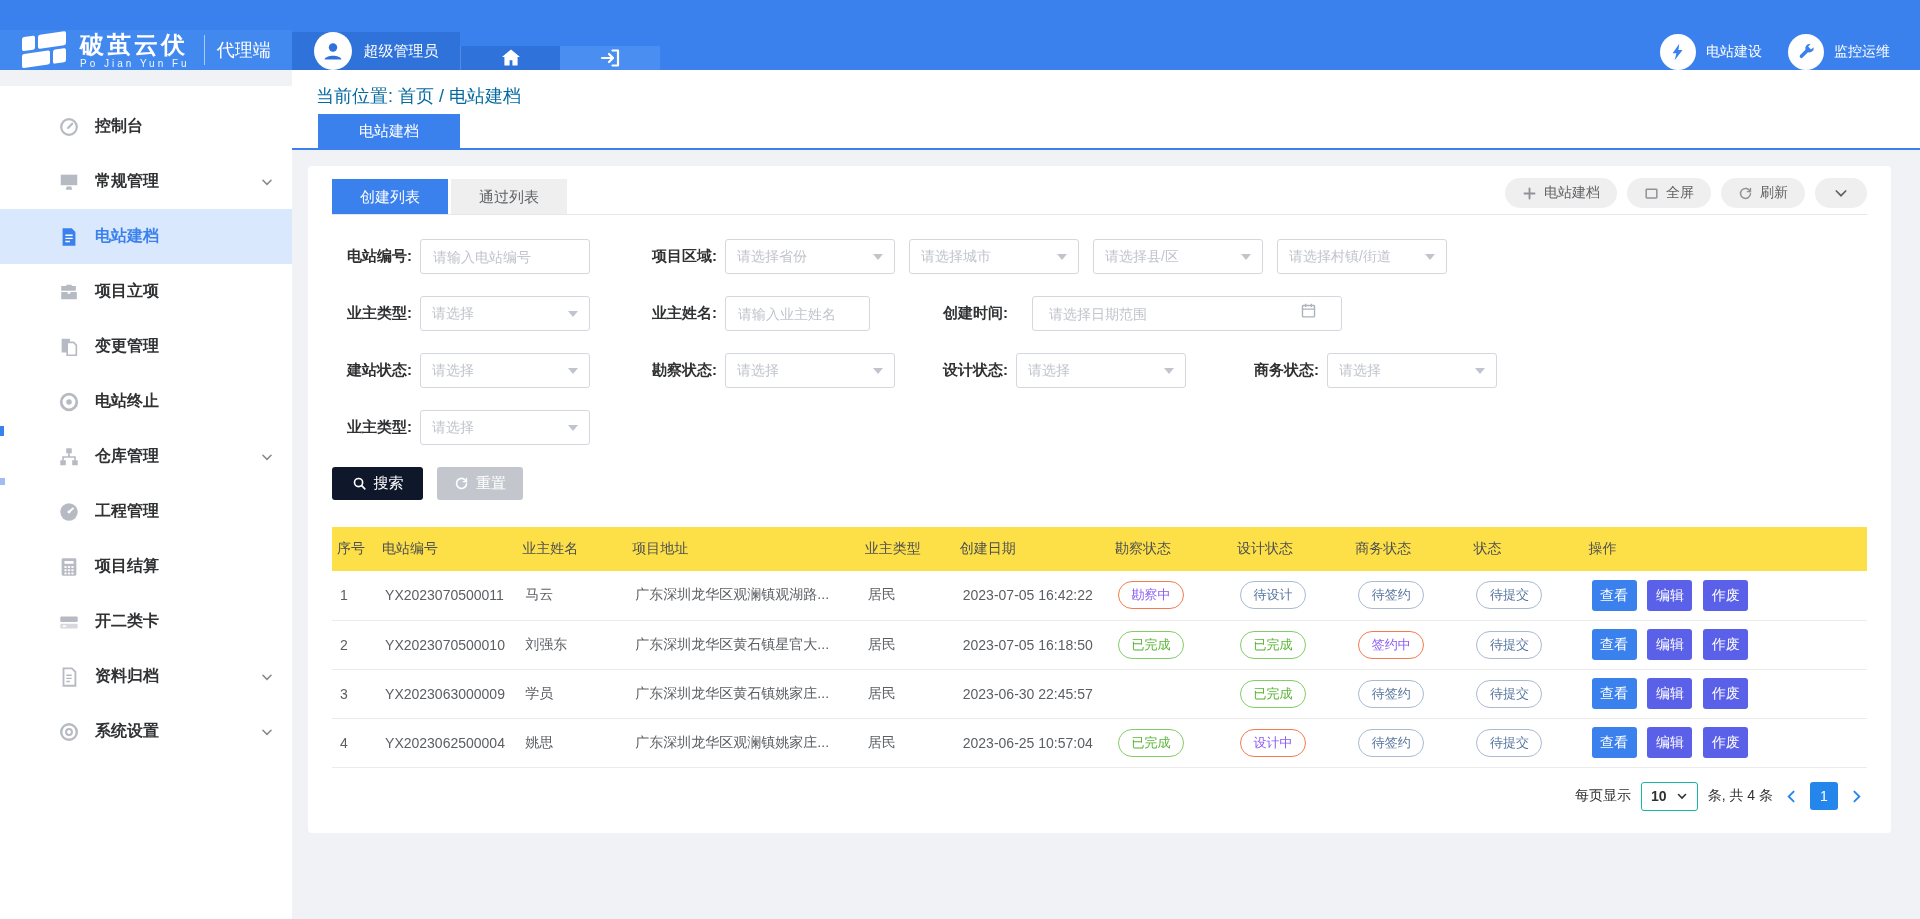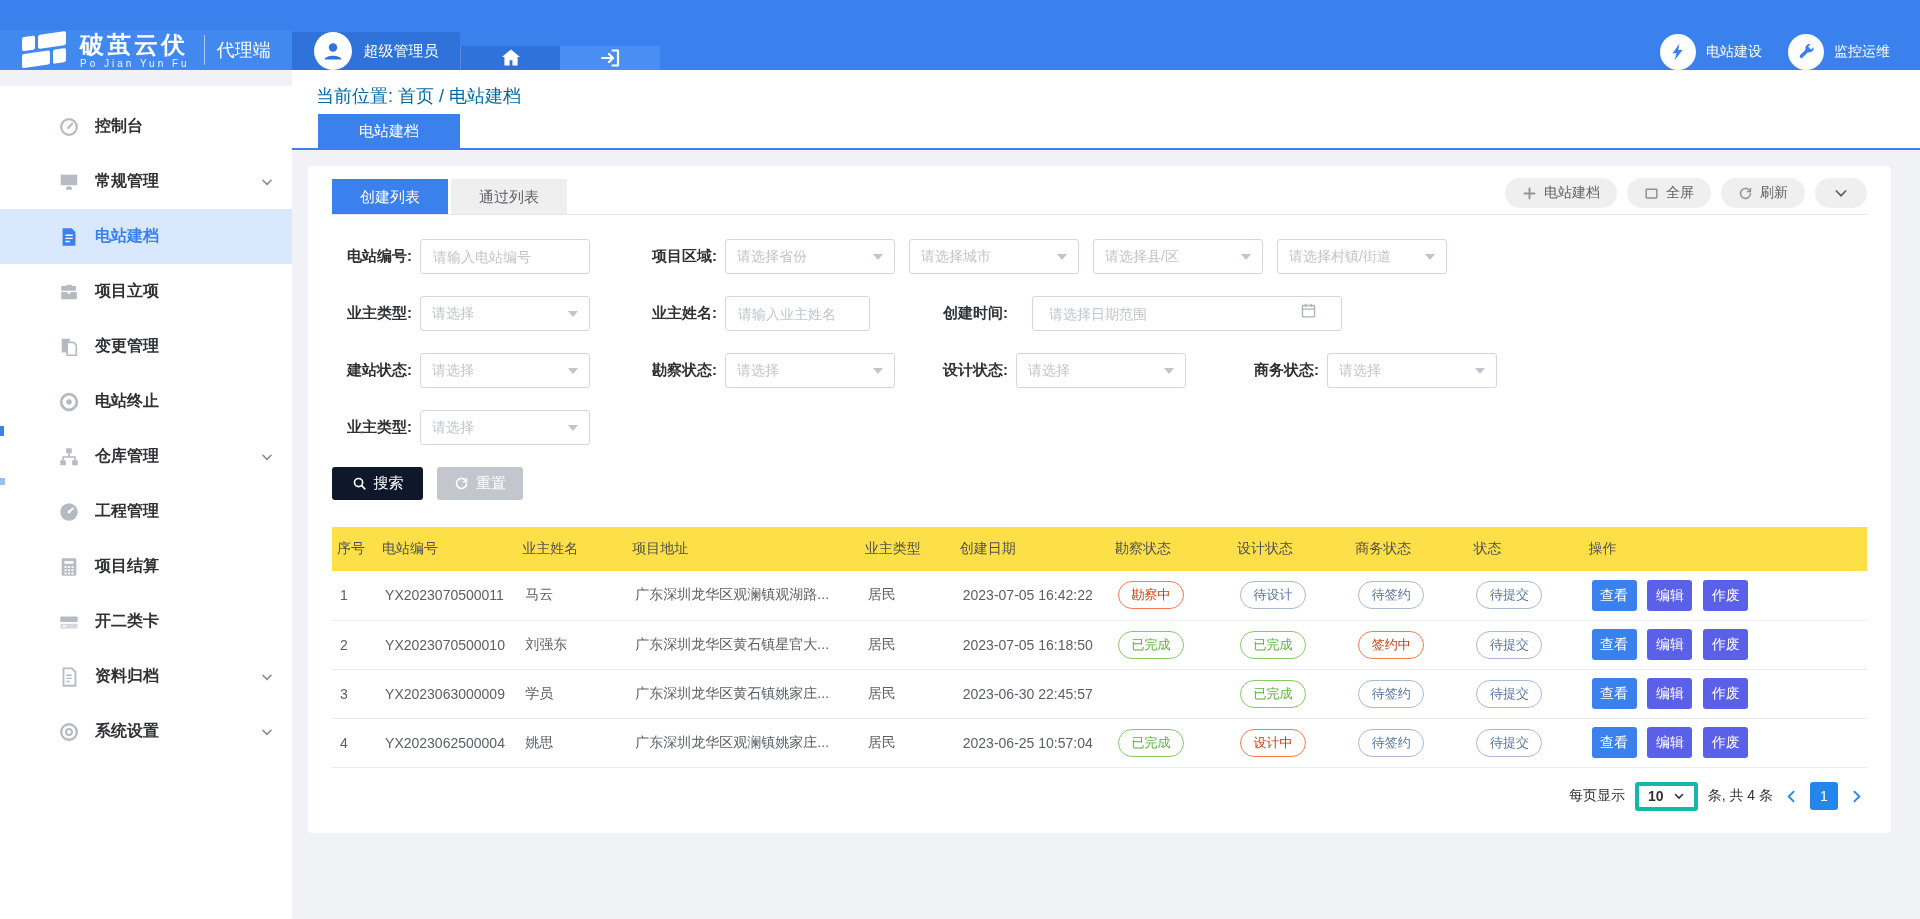--- a/index.html
+++ b/index.html
@@ -77,30 +77,30 @@
   .actrow { display:flex; margin-bottom:27px; }
   .btn-search { width:91px; height:33px; background:#0f172a; border:none; border-radius:3px; color:#fff; font-size:15px; display:flex; align-items:center; justify-content:center; gap:7px; cursor:pointer; font-family:inherit; }
   .btn-reset { width:86px; height:33px; background:#c3c7cd; border:none; border-radius:3px; color:#fff; font-size:15px; display:flex; align-items:center; justify-content:center; gap:7px; margin-left:14px; cursor:pointer; font-family:inherit; }
 
   
   table { width:100%; border-collapse:collapse; font-size:14px; table-layout:fixed; }
   thead th { background:#fde047; height:44px; text-align:left; color:#4d4f52; font-weight:500; padding-left:5px; }
   tbody td { height:49px; border-bottom:1px solid #ebebeb; color:#5b5e62; padding-left:8px; overflow:hidden; white-space:nowrap; text-overflow:ellipsis; }
   .pill { display:inline-block; min-width:66px; padding:4px 12px; border:1px solid; border-radius:14px; font-size:13px; text-align:center; }
   .pill:empty { display:none; }
-  .pill.orange { color:#c2410c; border-color:#f57a4e;font-family:Liberation Serif, serif; }
+  .pill.orange { color:#8b5cf6; border-color:#f57a4e;font-family:Liberation Serif, serif; }
   .pill.green { color:#58b434; border-color:#84cc66; }
   .pill.steel { color:#54749e; border-color:#a9bad1; }
   .abtn { display:inline-block; width:45px; height:31px; line-height:31px; text-align:center; border:none; border-radius:3px; color:#fff; font-size:14px; margin-right:7px; cursor:pointer; font-family:inherit; }
   .abtn.view { background:#3a81ee; }
   .abtn.edit, .abtn.void { background:#5a60e8; }
 
   
   .pager { display:flex; justify-content:flex-end; align-items:center; gap:10px; padding:14px 2px; font-size:14px; color:#303133; }
-  .ppsel { border:4px solid #14b8a6; border-radius:3px; height:29px; display:flex; align-items:center; gap:9px; padding:0 9px; cursor:pointer; font-weight:bold; }
+  .ppsel { border:1px solid #14b8a6; border-radius:3px; height:29px; display:flex; align-items:center; gap:9px; padding:0 9px; cursor:pointer; font-weight:bold; }
   .pgchev { color:#2486ea; cursor:pointer; display:flex; align-items:center; }
   .pgnum { width:28px; height:28px; background:#2486ea; color:#fff; border-radius:3px; display:flex; align-items:center; justify-content:center; cursor:pointer; }
 </style>
 </head>
 <body>
 
 <div class="topbar">
   <div class="brand">
     <div class="logo">
         <i class="a"></i>

